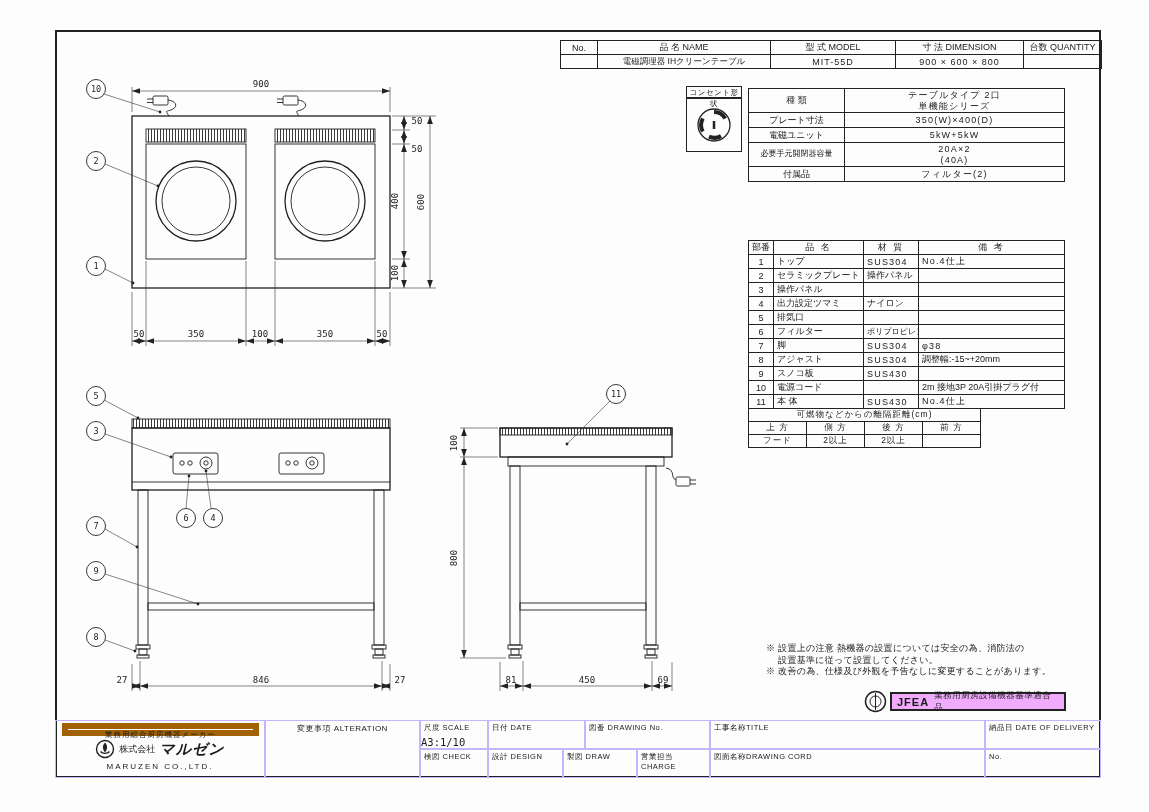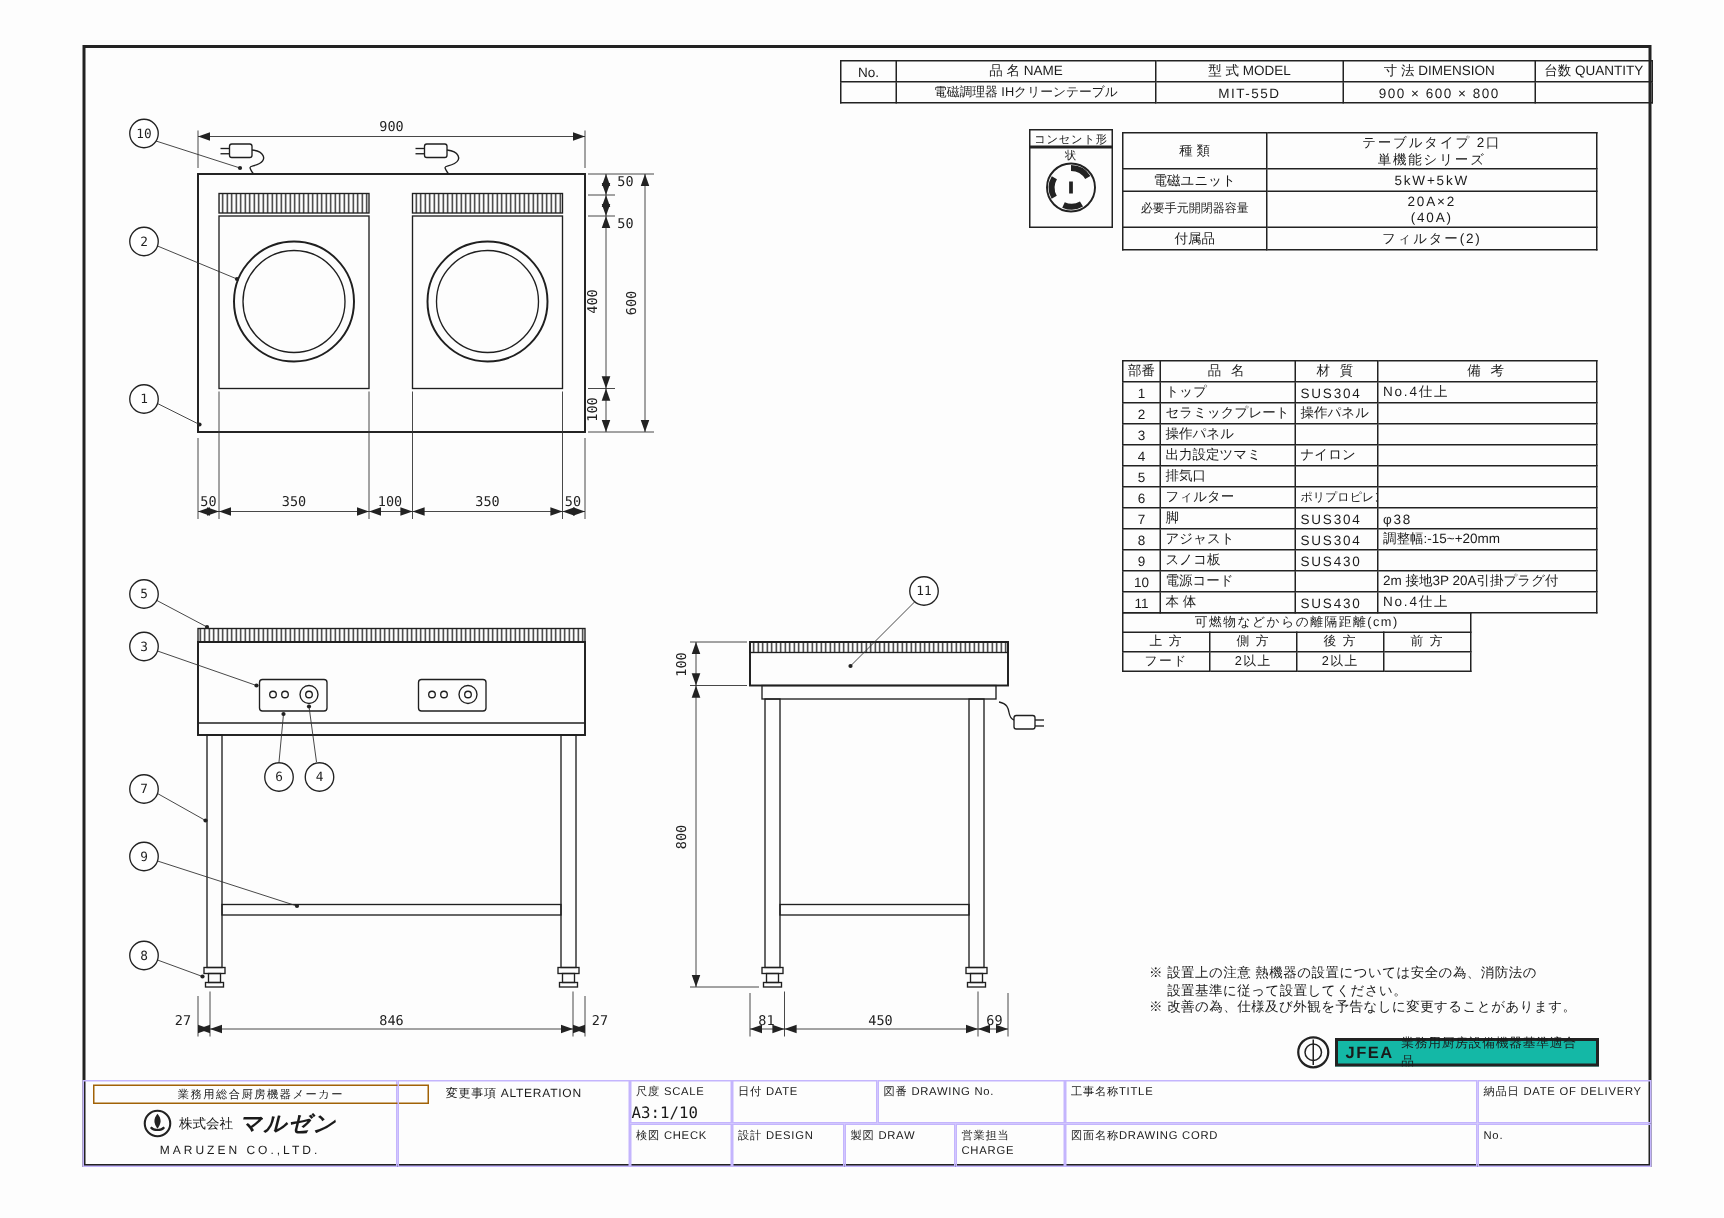--- a/index.html
+++ b/index.html
@@ -19,28 +19,28 @@
   .parts th{text-align:center;letter-spacing:2px}
   .parts .c{text-align:center}
   .parts .ls{letter-spacing:1.2px}
   .clr{position:absolute;left:748px;top:408px;width:232px}
   .clr td,.clr th{font-size:8.5px;height:13px;text-align:center;letter-spacing:1px}
   .prel{white-space:pre-line !important}
   .note-s{font-size:8.5px;line-height:11px;letter-spacing:.3px}
   .note-b{font-size:9px;line-height:11.5px;letter-spacing:.3px}
   .outlet-label{position:absolute;left:686px;top:86px;width:56px;height:12px;border:1px solid #222;font-size:7.5px;text-align:center;line-height:11px;letter-spacing:.5px}
   .outlet-box{position:absolute;left:686px;top:98px;width:56px;height:54px;border:1px solid #222;display:flex;align-items:center;justify-content:center}
-  .jfea-box{position:absolute;left:890px;top:692px;width:176px;height:19px;border:2px solid #222;display:flex;align-items:center;padding:0 5px;background:#14b8a6}
+  .jfea-box{position:absolute;left:890px;top:692px;width:176px;height:19px;border:2px solid #222;display:flex;align-items:center;padding:0 5px;background:#f0abfc}
   .jfea-acr{font-weight:bold;font-size:11px;letter-spacing:1px;margin-right:5px}
   .jfea-txt{font-size:8.5px;letter-spacing:.5px}
   .tb-cell{position:absolute;border:1px solid #c4b5fd;font-size:7.5px}
   .tb-lab{display:block;padding:2px 3px;letter-spacing:.5px}
   .tb-center{text-align:center}
   .scale-val{display:block;font-size:10.5px;font-family:"DejaVu Sans Mono",monospace;margin-top:1px}
-  .maker-head{position:absolute;left:62px;top:723px;width:224px;height:13px;border:1px solid #a16207;font-size:7.5px;text-align:center;line-height:12px;letter-spacing:1px}
+  .maker-head{position:absolute;left:62px;top:723px;width:197px;height:13px;border:6px solid #a16207;font-size:7.5px;text-align:center;line-height:12px;letter-spacing:1px}
   .maker-row{position:absolute;left:60px;top:738px;width:200px;height:22px;display:flex;align-items:center;justify-content:center;gap:4px}
   .maker-kk{font-size:9px}
   .maker-name{font-size:15px;font-weight:bold;font-style:italic;letter-spacing:1px}
   .maker-en{position:absolute;left:60px;top:762px;width:200px;text-align:center;font-size:8px;letter-spacing:2px}
   
   .ol{fill:none;stroke:#1f1f1f;stroke-width:1.3}
   .ol2{fill:none;stroke:#1f1f1f;stroke-width:.9}
   .dl{fill:none;stroke:#333;stroke-width:.6}
   .dm{fill:none;stroke:#333;stroke-width:.6;marker-start:url(#arr);marker-end:url(#arr)}
   .dt{font:9px "DejaVu Sans Mono",monospace;fill:#222;text-anchor:middle}
@@ -302,20 +302,24 @@
         <col style="width:96px">
         <col style="width:220px">
       </colgroup>
     <tbody>
         <tr>
           <td>種  類</td>
           <td class="sv prel">テーブルタイプ 2口
 単機能シリーズ</td>
         </tr>
     <tr>
+          <td>プレート寸法</td>
+          <td class="sv">350(W)×400(D)</td>
+        </tr>
+    <tr>
           <td>電磁ユニット</td>
           <td class="sv">5kW+5kW</td>
         </tr>
     <tr>
           <td style="font-size:8px">必要手元開閉器容量</td>
           <td class="sv prel">20A×2
 (40A)</td>
         </tr>
     <tr>
           <td>付属品</td>

